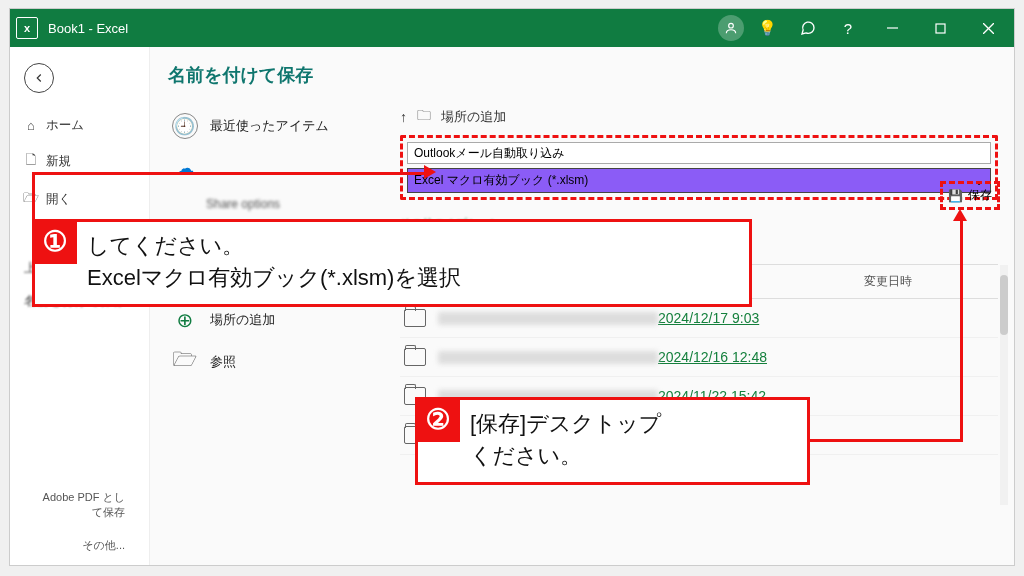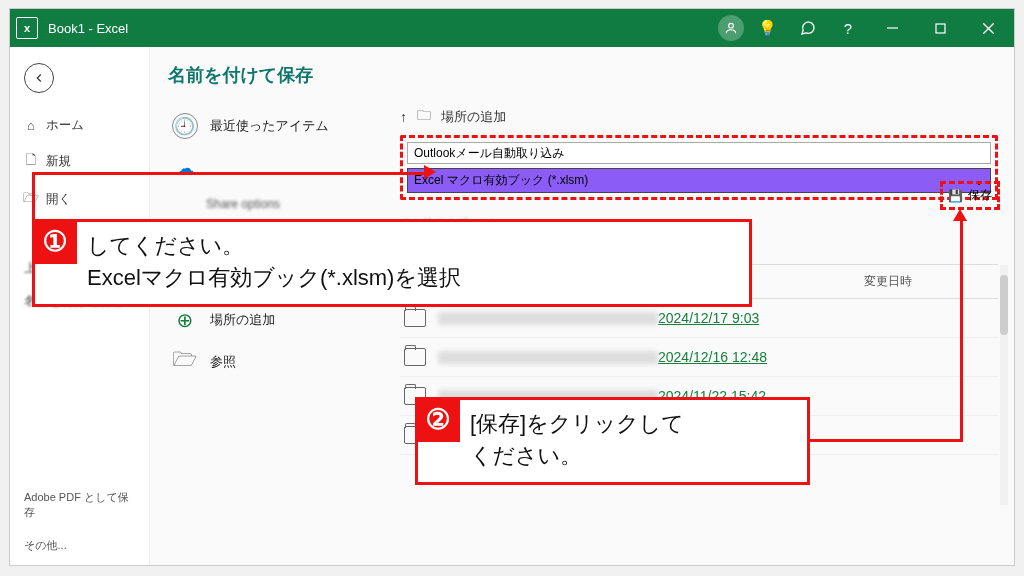--- a/index.html
+++ b/index.html
@@ -10,21 +10,21 @@
 .titlebar .title { flex: 1; }
 .titlebar .right { display: flex; align-items: center; gap: 8px; }
 .titlebar .avatar { width: 26px; height: 26px; border-radius: 50%; background: rgba(255,255,255,0.25); display:flex; align-items:center; justify-content:center; }
 .titlebar .ticon { width: 32px; height: 38px; display:flex; align-items:center; justify-content:center; font-size:15px; color:#fff; cursor:pointer; }
 .titlebar .winbtn { width: 40px; height: 38px; display:flex; align-items:center; justify-content:center; cursor:pointer; }
 .content { flex:1; display:flex; background:#fafafa; position:relative; }
 .leftcol { width: 140px; background:#fff; border-right:1px solid #eee; padding:12px 0; display:flex; flex-direction:column; gap:4px; }
 .backbtn { width:30px; height:30px; border:1.5px solid #444; border-radius:50%; display:flex; align-items:center; justify-content:center; margin: 4px 12px 14px 14px; cursor:pointer;}
 .navitem { display:flex; align-items:center; gap:8px; padding:6px 14px; font-size:12.5px; color:#333; cursor:pointer;}
 .navitem .nicon { width:14px; display:flex; justify-content:center; font-size:13px; color:#444;}
-.leftfoot { margin-top:auto; padding:0 14px; font-size:11px; color:#555; display:flex; flex-direction:column; gap:18px; }
+.leftfoot { margin-top:auto; padding:0 24px; font-size:11px; color:#555; display:flex; flex-direction:column; gap:18px;text-align:right; }
 .main { flex:1; display:flex; padding: 16px 4px 0 18px; position:relative; }
 .page-title { font-size:18px; font-weight:600; color:#0f766e; margin-bottom:18px; }
 .locs { width: 228px; display:flex; flex-direction:column; }
 .loc { display:flex; align-items:center; gap:12px; padding:8px 4px; font-size:13px; color:#222; cursor:pointer;}
 .loc .licon { width:26px; height:26px; display:flex; align-items:center; justify-content:center; font-size:17px; color:#555; border:1.5px solid #888; border-radius:50%;}
 .loc .licon.nocircle{ border:none; font-size:20px; }
 .loc .sub{ font-size:10px; color:#bbb; filter: blur(2px); display:block;}
 .section-label { font-size:12px; color:#555; margin:8px 0 4px 38px; filter:blur(1.5px);}
 .rightpane { flex:1; padding: 0 12px 0 4px; position:relative; }
 .pathrow { display:flex; align-items:center; gap:10px; font-size:13px; color:#333; margin-bottom:6px;}
@@ -227,16 +227,16 @@
   <div class="tri up" style="left:943px; top:200px;"></div>
 
   <div class="callout" style="left:22px; top:210px; width:720px;">
     <div class="badge">①</div>
     <div>してください。</div>
     <div>Excelマクロ有効ブック(*.xlsm)を選択</div>
   </div>
 
   <div class="callout" style="left:405px; top:388px; width:395px;">
     <div class="badge">②</div>
-    <div>[保存]をクリックして</div>
+    <div>[保存]デスクトップ</div>
     <div>ください。</div>
   </div>
 </div>
 
 </body></html>

